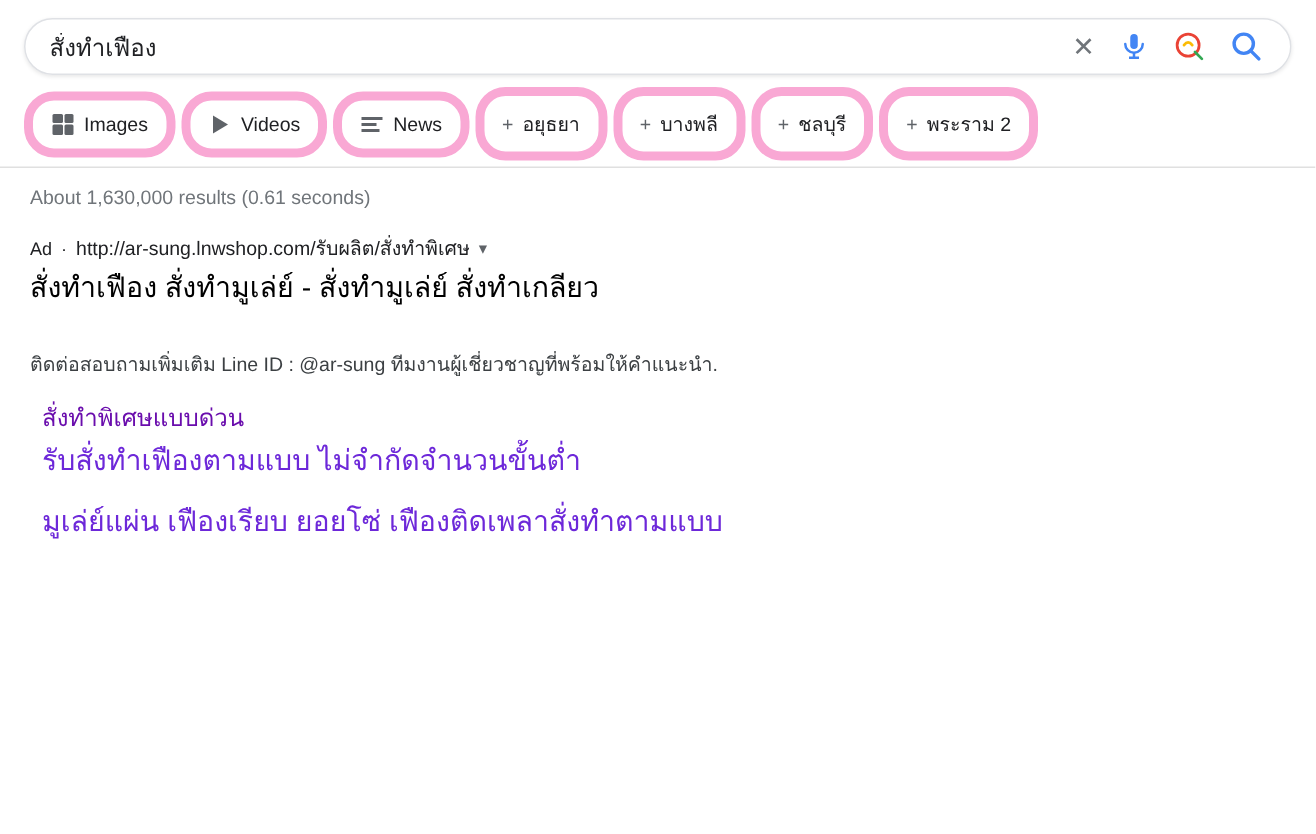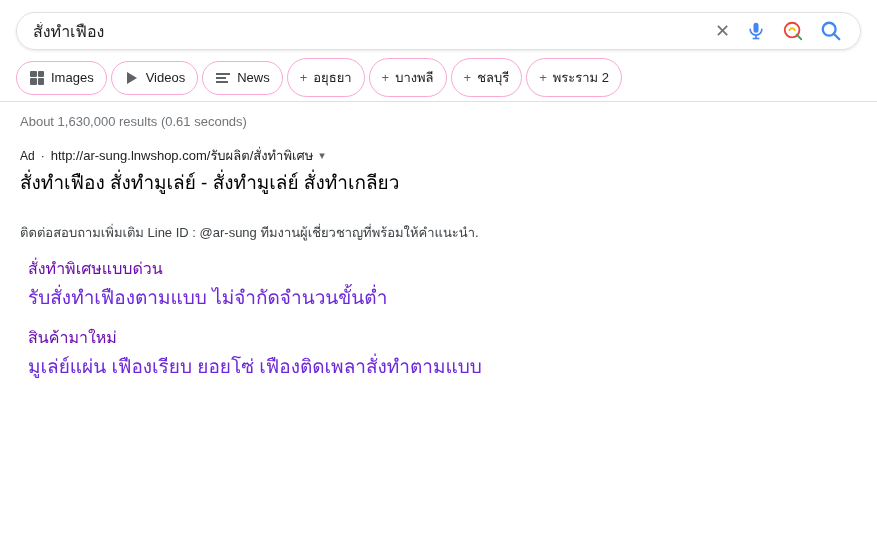--- a/index.html
+++ b/index.html
@@ -62,21 +62,21 @@
       border-bottom: 1px solid #e0e0e0;
       gap: 4px;
       overflow-x: auto;
     }
     .tab-item {
       display: flex;
       align-items: center;
       gap: 6px;
       padding: 8px 12px;
       border-radius: 20px;
-      border: 1px solid #f9a8d4;
+      border: 6px solid #f9a8d4;
       cursor: pointer;
       white-space: nowrap;
       font-size: 13px;
       color: #202124;
       background: #fff;
       text-decoration: none;
       margin-bottom: 4px;
     }
     .tab-icon {
       width: 16px;
@@ -294,18 +294,17 @@
       <br>
       <span>ติดต่อสอบถามเพิ่มเติม Line ID : @ar-sung ทีมงานผู้เชี่ยวชาญที่พร้อมให้คำแนะนำ.</span>
     </div>
 
     <div class="sitelinks">
       <div class="sitelink-item">
         <a href="#" class="sitelink-title">สั่งทำพิเศษแบบด่วน</a>
         <div class="sitelink-desc">รับสั่งทำเฟืองตามแบบ ไม่จำกัดจำนวนขั้นต่ำ</div>
       </div>
       <div class="sitelink-item">
-        <a href="#" class="sitelink-title">สินค้ามาใหม่</a>
         <div class="sitelink-desc">มูเล่ย์แผ่น เฟืองเรียบ ยอยโซ่ เฟืองติดเพลาสั่งทำตามแบบ</div>
       </div>
     </div>
   </div>
 </div>
 
 </body></html>

